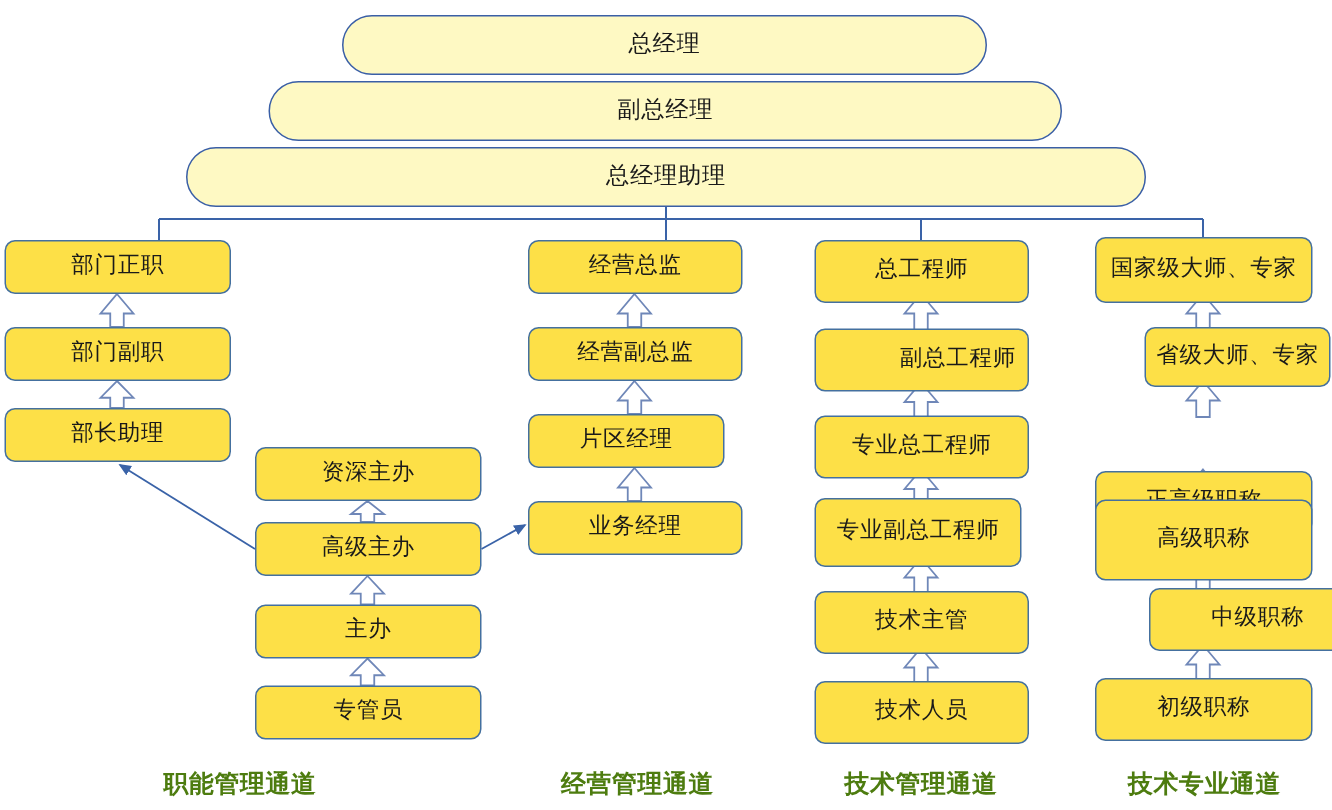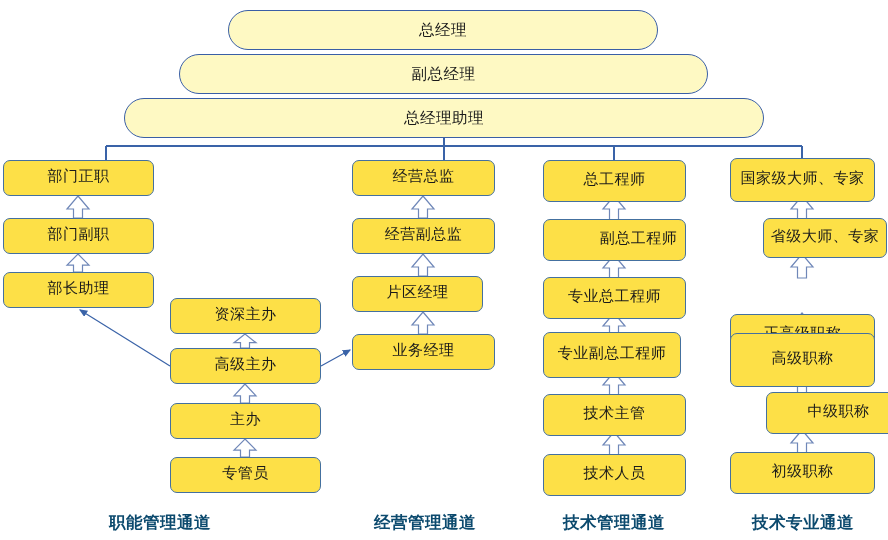--- a/index.html
+++ b/index.html
@@ -46,21 +46,21 @@
   #wires{position:absolute;left:0;top:0;width:888px;height:540px;z-index:2;}
   #arrows{position:absolute;left:0;top:0;width:888px;height:540px;z-index:3;}
 
   
   .caption{
     position:absolute;
     text-align:center;
     font-family:"Liberation Serif","DejaVu Serif",serif;
     font-weight:bold;
     font-size:16.5px;
-    color:#0c4a6e;
+    color:#4d7c0f;
     letter-spacing:.5px;
     z-index:6;
   }
 </style>
 </head>
 <body>
 
 <div id="stage">
 
   <svg id="wires" viewBox="0 0 888 540" xmlns="http://www.w3.org/2000/svg">

